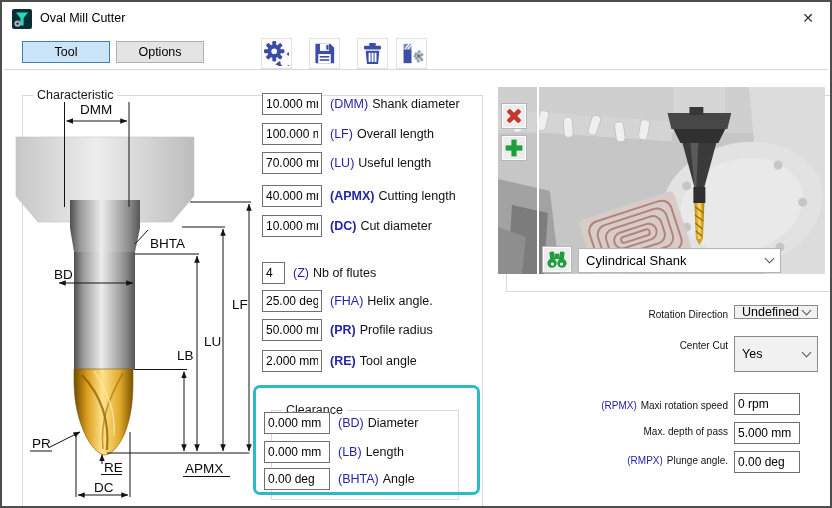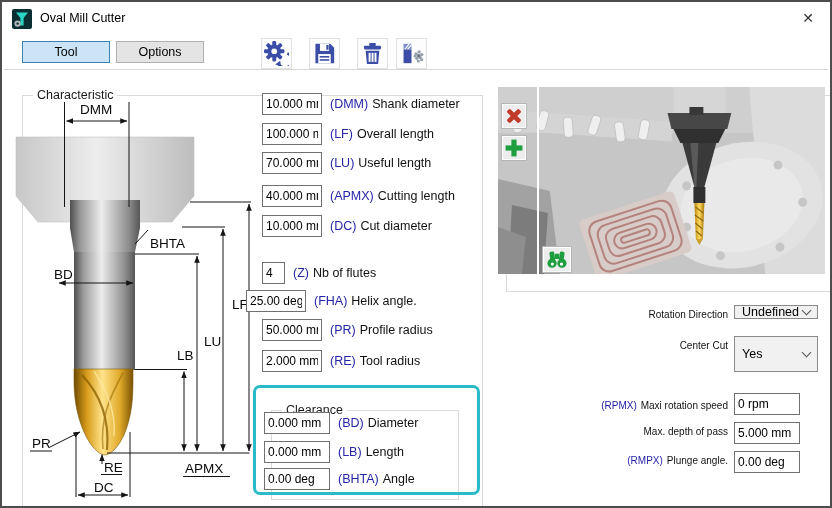--- a/index.html
+++ b/index.html
@@ -34,21 +34,21 @@
     border:3px solid #2bbac8;border-radius:7px;pointer-events:none;z-index:6;}
   
   .frow{position:absolute;display:flex;align-items:center;height:22px;z-index:4;}
   .fin{width:60px;height:22px;border:1px solid #707070;background:#fff;color:#000;
     font-family:"Liberation Sans",sans-serif;font-size:12px;padding:0 3px;}
   .fin.z{width:23px;}
   .fin.cl{width:66px;}
   .flabel{margin-left:8px;font-size:12.5px;white-space:nowrap;color:#111;}
   .code{color:#2424a8;margin-right:4px;text-align:right;}
   .code:empty{margin-right:0;}
-  .code.b{font-weight:normal;}
+  .code.b{font-weight:bold;}
   
   .diagram{position:absolute;left:4px;top:78px;pointer-events:none;z-index:2;}
   .diagram text{font-family:"Liberation Sans",sans-serif;font-size:13.5px;fill:#0a0a0a;}
   .diagram .ln{stroke:#141414;stroke-width:1;}
   .diagram .dim{stroke:#141414;stroke-width:1;marker-start:url(#ah);marker-end:url(#ah);}
   .diagram .dimE{stroke:#141414;stroke-width:1;marker-end:url(#ah);}
   
   .th-img{position:absolute;left:496px;top:85px;width:327px;height:187px;overflow:hidden;z-index:1;}
   .th-img svg{display:block;}
   .th-vline{position:absolute;left:535px;top:85px;width:2px;height:187px;background:#fff;z-index:2;}
@@ -254,31 +254,31 @@
     <span class="flabel"><span class="code b">(APMX)</span><span>Cutting length</span></span>
   </div>
   <div class="frow" style="left:260px;top:213px">
     <input class="fin" value="10.000 mm" style="">
     <span class="flabel"><span class="code b">(DC)</span><span>Cut diameter</span></span>
   </div>
   <div class="frow" style="left:260px;top:260px">
     <input class="fin z" value="4" style="">
     <span class="flabel"><span class="code">(Z)</span><span>Nb of flutes</span></span>
   </div>
-  <div class="frow" style="left:244px;top:288px">
+  <div class="frow" style="left:260px;top:288px">
     <input class="fin" value="25.00 deg" style="">
     <span class="flabel"><span class="code">(FHA)</span><span>Helix angle.</span></span>
   </div>
   <div class="frow" style="left:260px;top:317px">
     <input class="fin" value="50.000 mm" style="">
     <span class="flabel"><span class="code b">(PR)</span><span>Profile radius</span></span>
   </div>
   <div class="frow" style="left:260px;top:348px">
     <input class="fin" value="2.000 mm" style="">
-    <span class="flabel"><span class="code b">(RE)</span><span>Tool radius</span></span>
+    <span class="flabel"><span class="code b">(RE)</span><span>Tool angle</span></span>
   </div>
 
   <fieldset class="group" id="gClear">
     <legend>Clearance</legend>
   </fieldset>
   <div class="teal-hl"></div>
 
   <div class="frow" style="left:262px;top:410px">
     <input class="fin cl" value="0.000 mm" style="">
     <span class="flabel"><span class="code">(BD)</span><span>Diameter</span></span>
@@ -381,20 +381,24 @@
         <rect x="13.2" y="2.5" width="4.6" height="9" rx="1.5" transform="rotate(8 15.5 7)"></rect>
         <rect x="9" y="4.5" width="4" height="5"></rect>
         <circle cx="6.3" cy="13.5" r="4.4"></circle>
         <circle cx="15.7" cy="13.5" r="4.4"></circle>
       </g>
       <circle cx="6.6" cy="14.4" r="1.5" fill="#fff"></circle>
       <circle cx="15.3" cy="14.4" r="1.5" fill="#fff"></circle>
     </svg>
   </button>
 
+  <div class="ddl" id="ddShank">
+    <span>Cylindrical Shank</span>
+    <span class="chev"></span>
+  </div>
 
   <div class="rlabel" style="top:307px">Rotation Direction</div>
   <div class="ddl" id="ddRot">
     <span>Undefined</span>
     <span class="chev"></span>
   </div>
 
   <div class="rlabel" style="top:338px">Center Cut</div>
   <div class="ddl" id="ddCenter">
     <span>Yes</span>

